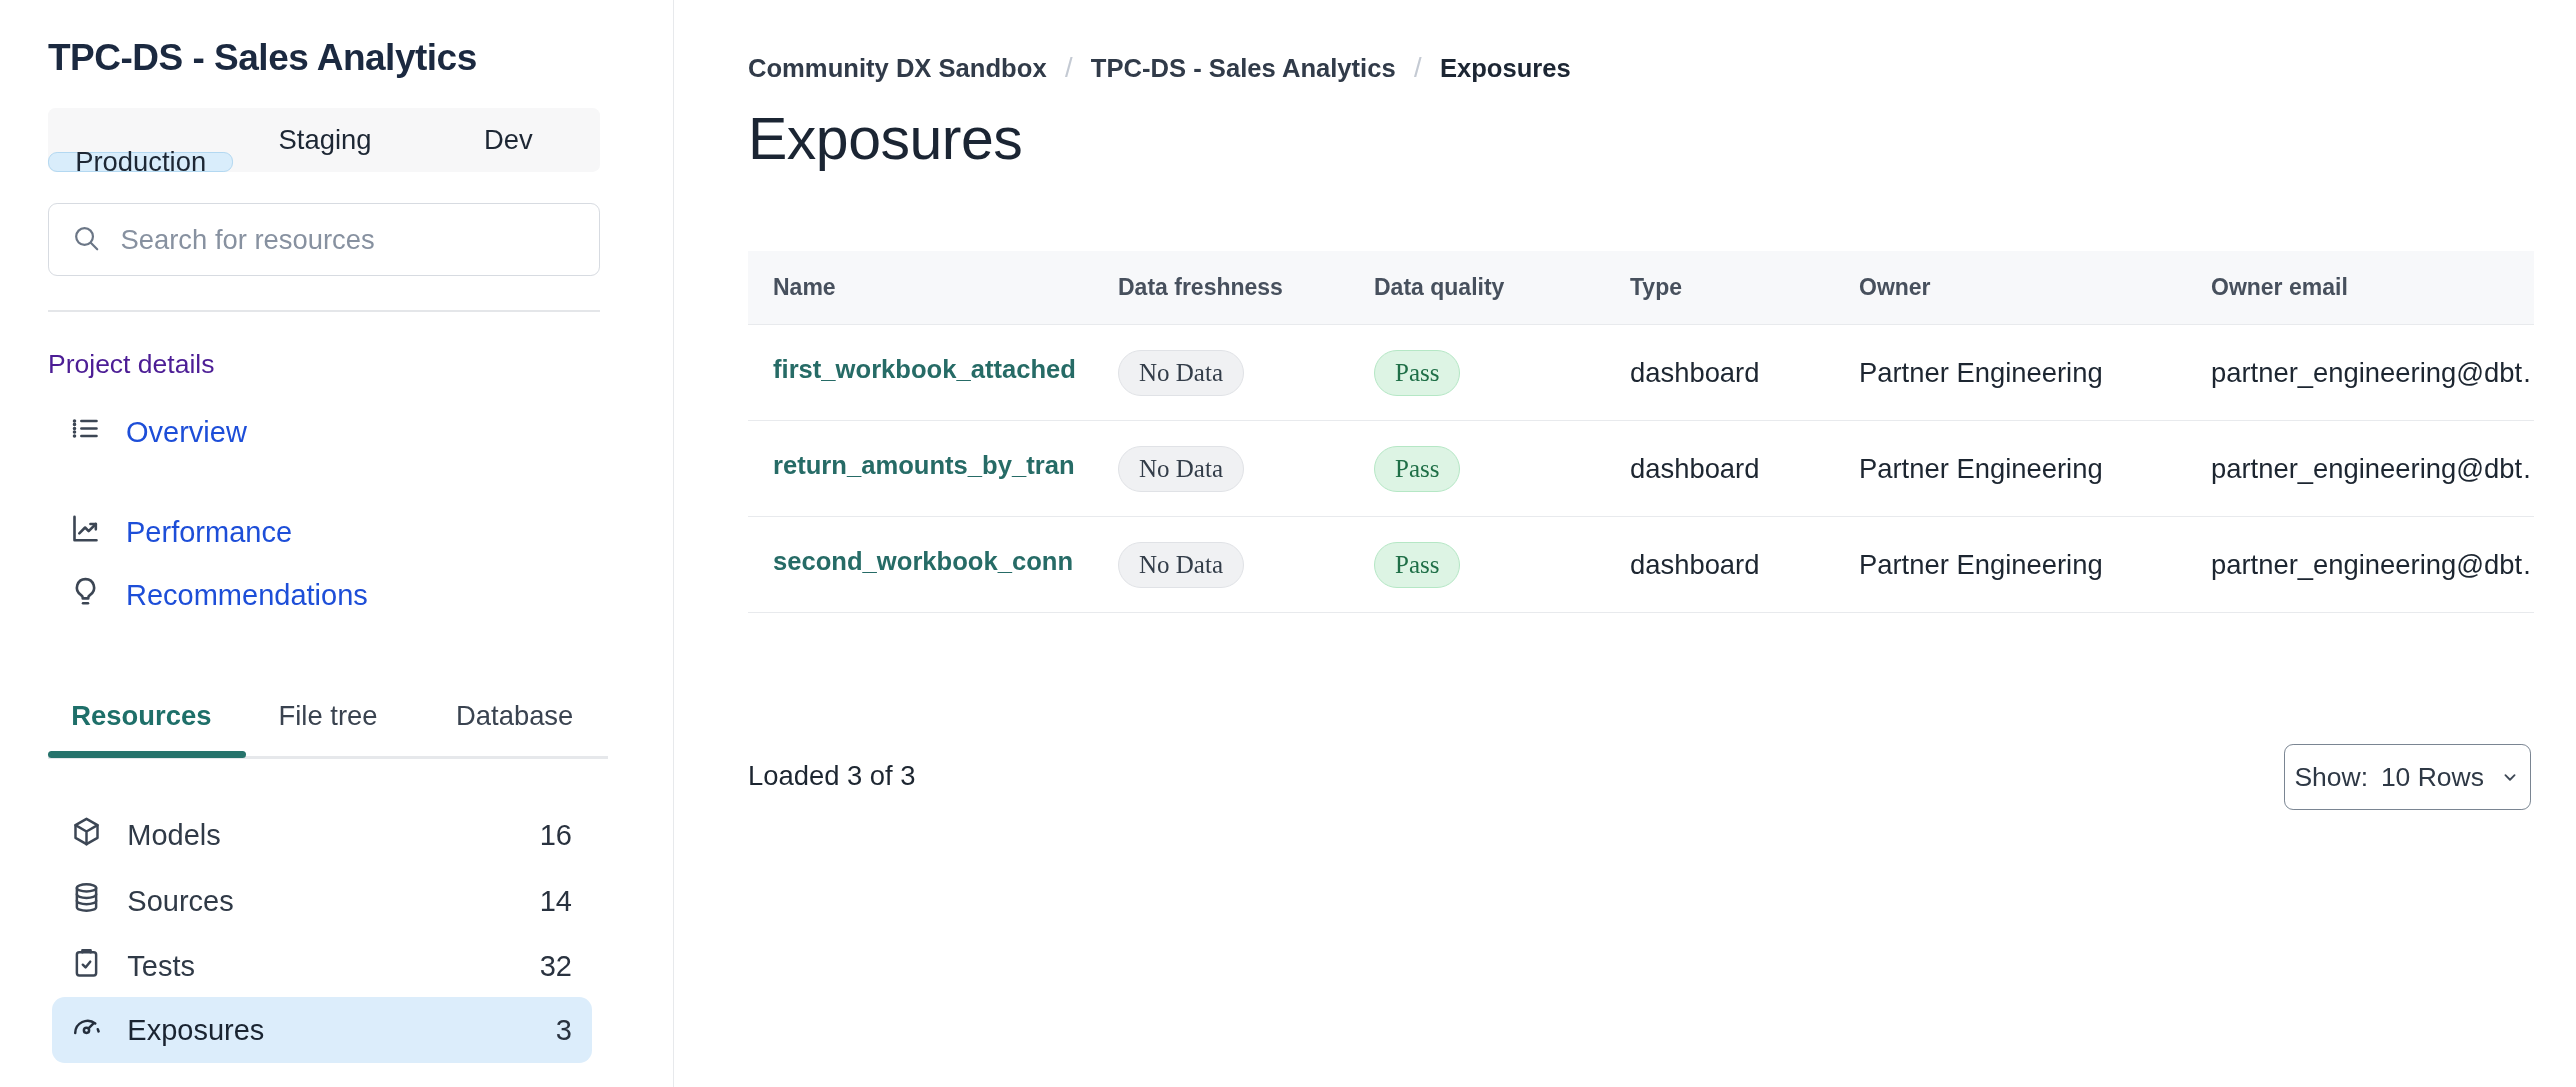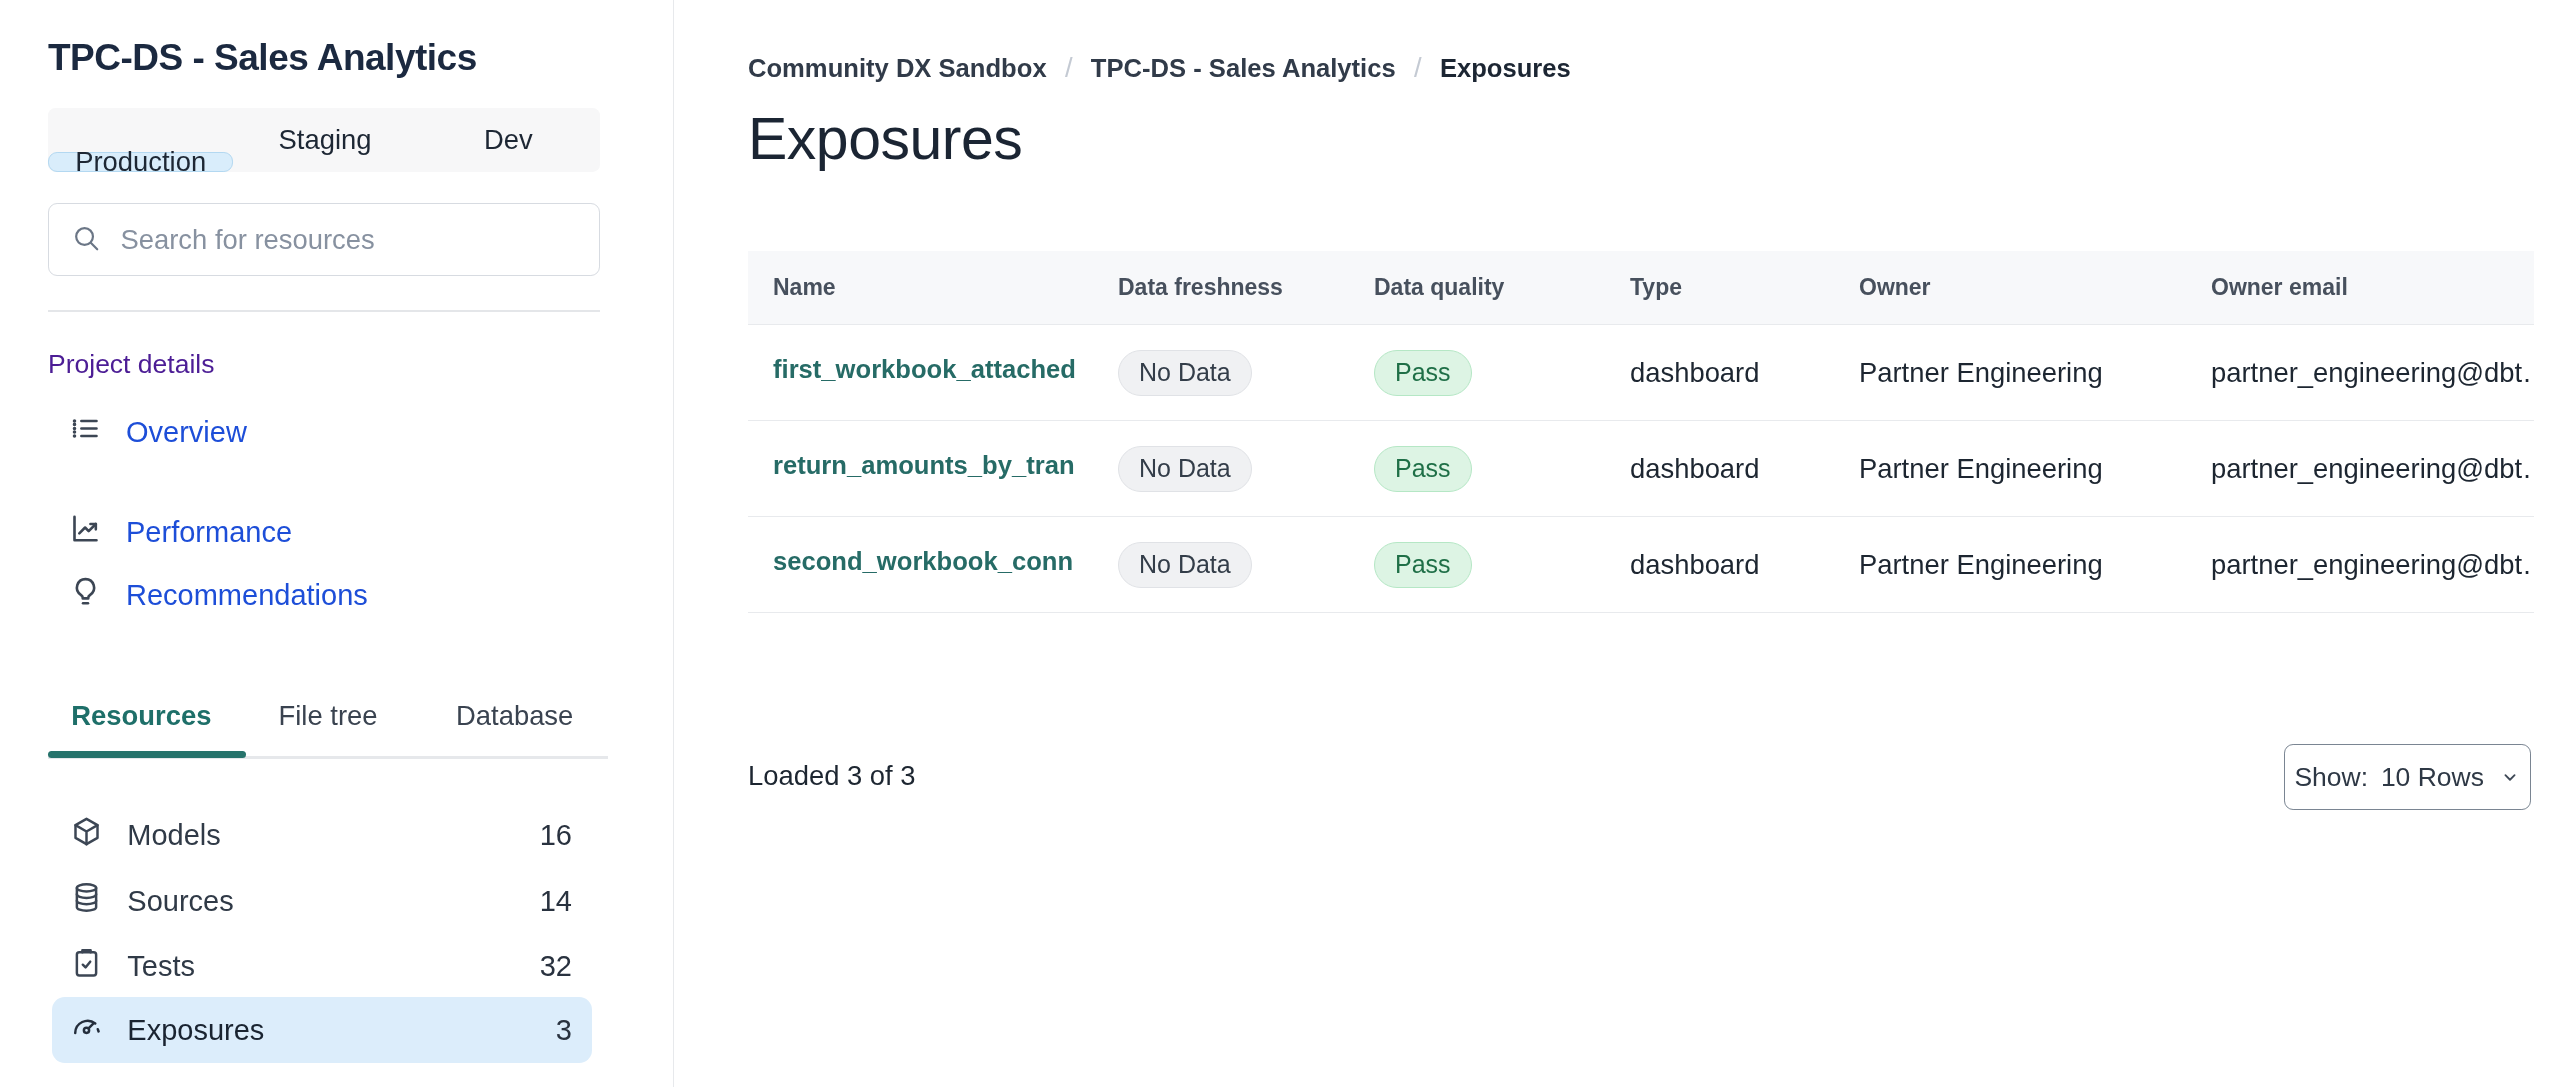--- a/index.html
+++ b/index.html
@@ -47,21 +47,21 @@
 
   .page-title{position:absolute;left:73px;top:101px;font-size:59px;font-weight:500;color:#1b2533;letter-spacing:-0.5px;}
 
   .table{position:absolute;left:73px;top:247px;width:1786px;}
   .thead,.trow{display:grid;grid-template-columns:345px 256px 256px 229px 352px 1fr;align-items:center;}
   .thead{height:73px;background:#f7f8fa;border-bottom:1.8px solid #e8eaed;}
   .th{padding-left:25px;font-size:23px;font-weight:600;color:#47505d;}
   .trow{height:95px;border-bottom:1.8px solid #e8eaed;}
   .td{padding-left:25px;font-size:27.4px;color:#1d2631;white-space:nowrap;overflow:hidden;}
   .name-link{display:inline-block;max-width:302px;overflow:hidden;white-space:nowrap;font-size:25.6px;font-weight:700;color:#266b66;text-decoration:underline;text-underline-offset:5.5px;text-decoration-thickness:1.8px;cursor:pointer;}
-  .pill{display:inline-flex;align-items:center;height:46px;padding:4px 20px;border-radius:24px;font-size:25px;font-weight:500;box-sizing:border-box;}
+  .pill{display:inline-flex;align-items:center;height:46px;padding:4px 20px;border-radius:24px;font-size:25px;font-weight:500;box-sizing:border-box;font-family:Liberation Serif, serif;}
   .pill.nodata{background:#f0f1f3;border:1.8px solid #e0e2e6;color:#333d49;}
   .pill.pass{background:#ddf4e4;border:1.8px solid #b5e7c5;color:#1f6f47;}
 
   .loaded{position:absolute;left:73px;top:756px;font-size:27.4px;color:#1d2631;}
   .show-btn{position:absolute;left:1609px;top:740px;width:247px;height:66px;border:1.8px solid #7a8592;border-radius:9.1px;background:#fff;display:flex;align-items:center;justify-content:center;gap:12.8px;font-size:26.5px;color:#2e3845;cursor:pointer;box-sizing:border-box;}
   .show-btn .chev{color:#3f4956;margin-left:1.8px;display:flex;}
 </style>
 </head>
 <body>
 

